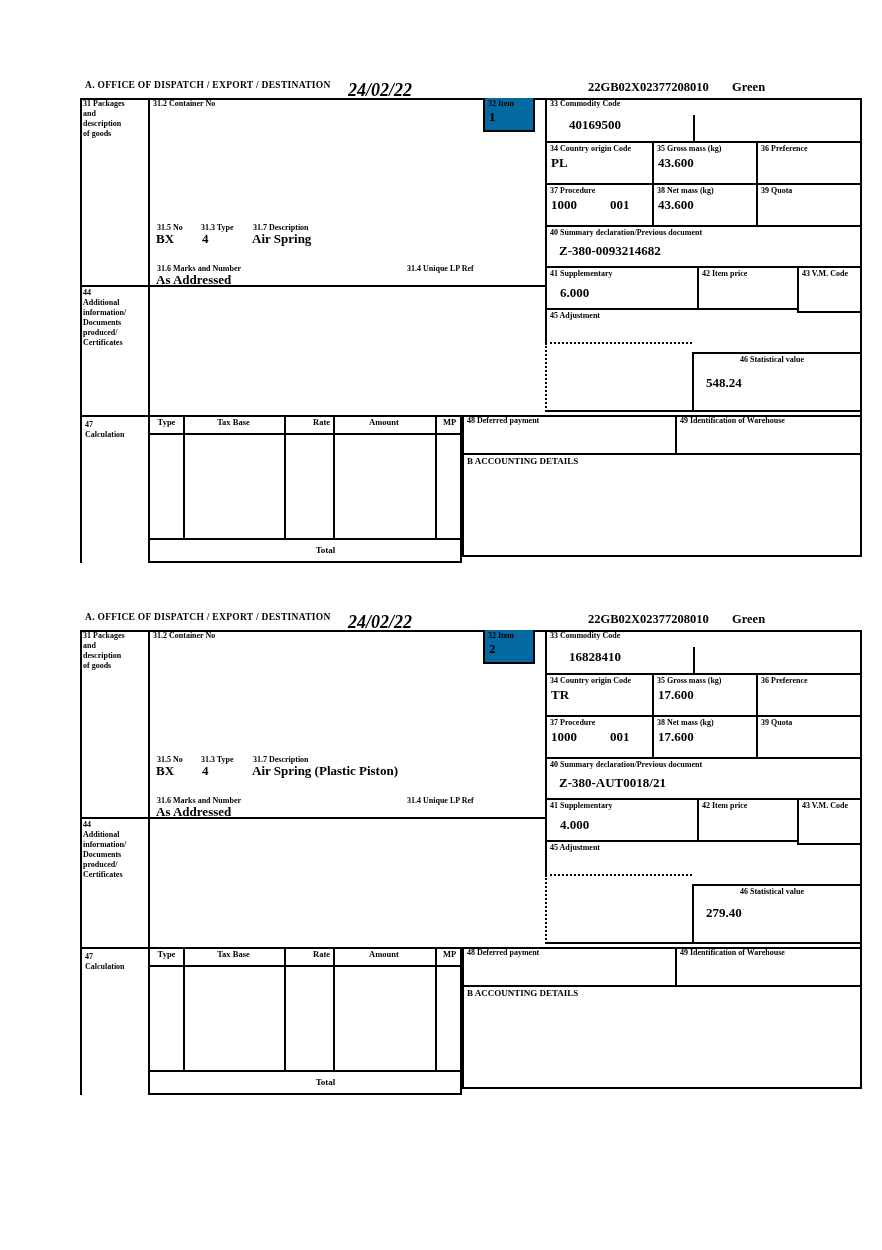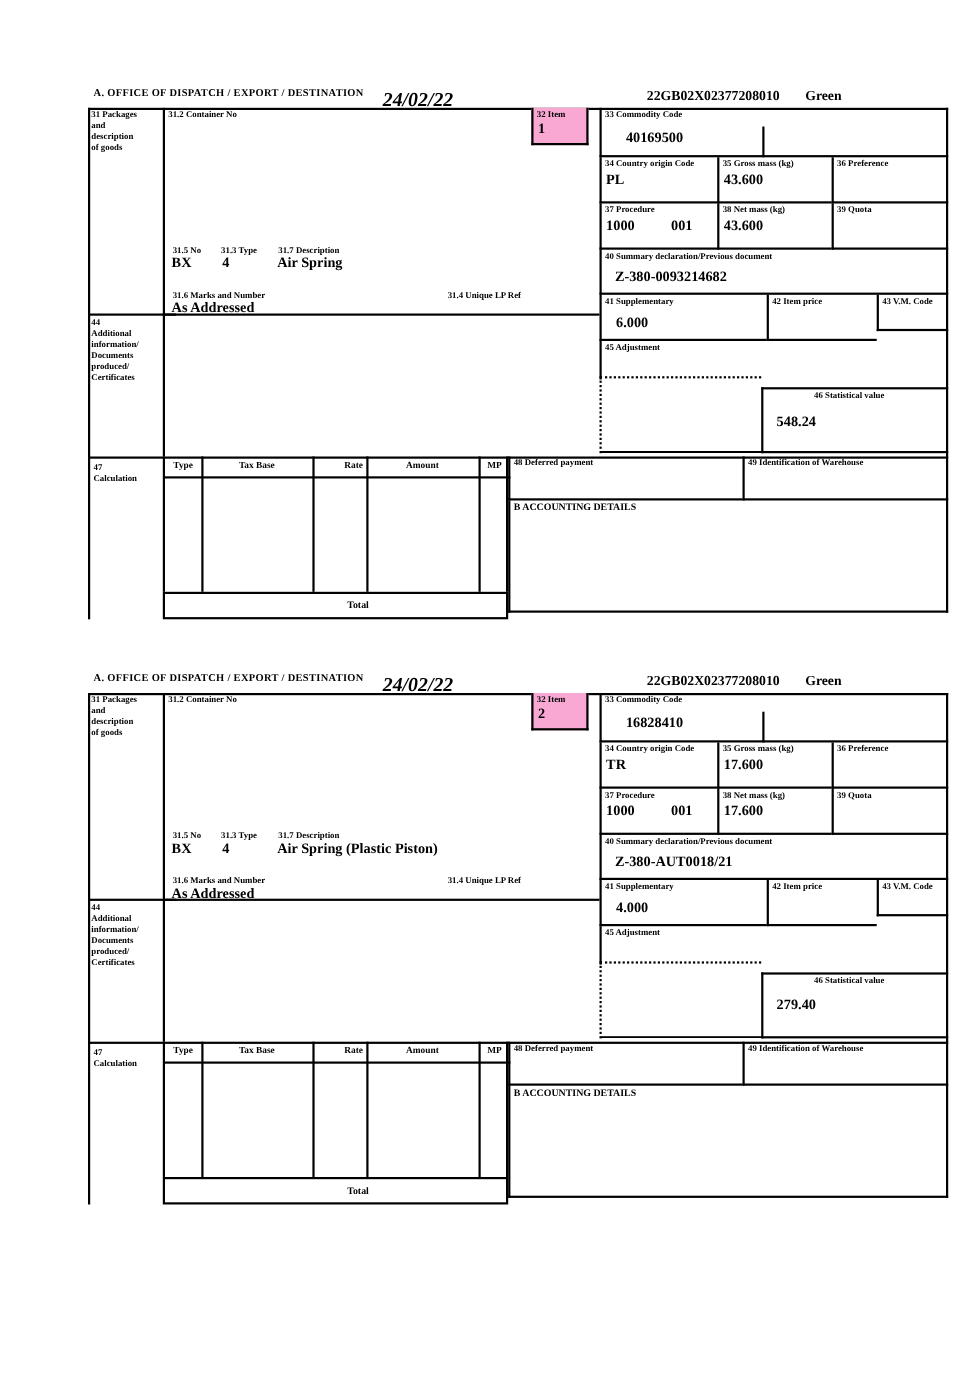--- a/index.html
+++ b/index.html
@@ -18,33 +18,33 @@
   .bl{border-left:2px solid #000;} .br{border-right:2px solid #000;}
   .bt{border-top:2px solid #000;padding-left:43px;} .bb{border-bottom:2px solid #000;}
   .lbl{display:block;font-size:8px;font-weight:bold;line-height:1.25;padding:1px 2px 0 3px;}
   .pre{white-space:pre-line;}
   .val{position:absolute;font-size:13px;font-weight:bold;line-height:1.05;white-space:nowrap;}
   
   .c31{left:0;top:0;width:80px;height:189px;}
   .c44{left:0;top:189px;width:68px;height:128px;}
   .cMid{left:68px;top:0;width:397px;height:189px;}
   .cMid44{left:68px;top:189px;width:397px;height:128px;}
-  .c32{left:403px;top:0;width:52px;height:34px;background:#f9a8d4;}
+  .c32{left:403px;top:0;width:52px;height:34px;background:#0369a1;}
   
   .c33{left:465px;top:0;width:317px;height:45px;}
   .c34{left:465px;top:45px;width:107px;height:42px;}
   .c35{left:572px;top:45px;width:104px;height:42px;}
   .c36{left:676px;top:45px;width:106px;height:42px;}
   .c37{left:465px;top:87px;width:107px;height:42px;}
   .c38{left:572px;top:87px;width:104px;height:42px;}
   .c39{left:676px;top:87px;width:106px;height:42px;}
   .c40{left:465px;top:129px;width:317px;height:41px;}
   .c41{left:465px;top:170px;width:152px;height:42px;}
   .c42{left:617px;top:170px;width:100px;height:42px;}
-  .c43{left:717px;top:170px;width:65px;height:33px;}
+  .c43{left:717px;top:170px;width:65px;height:45px;}
   .c45{left:465px;top:212px;width:317px;height:35px;}
   .cDot{left:465px;top:244px;width:147px;height:70px;
         border-top:2px dotted #000;border-left:2px dotted #000;border-bottom:2px solid #000;}
   .c46{left:612px;top:254px;width:170px;height:60px;}
   
   .c47lbl{left:2px;top:321px;width:62px;height:44px;}
   .calc{left:68px;top:317px;width:314px;height:123px;}
   .calc .vln{top:0;width:2px;height:123px;}
   .hcell{position:absolute;top:2px;font-size:8.5px;font-weight:bold;text-align:center;}
   .totalRow{left:68px;top:440px;width:314px;height:25px;text-align:center;}

